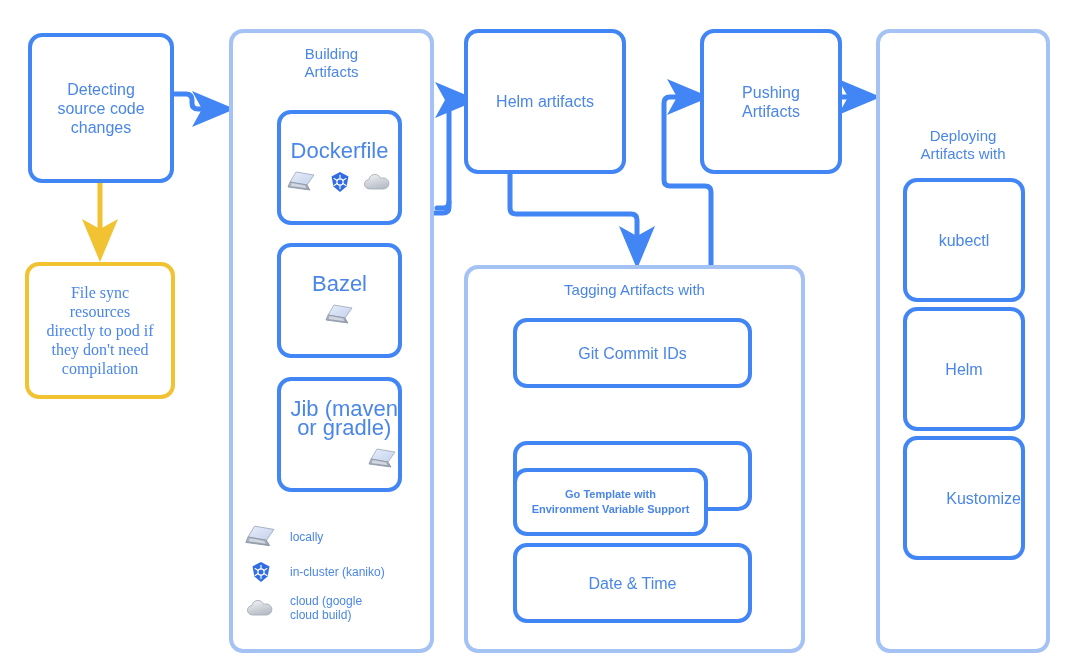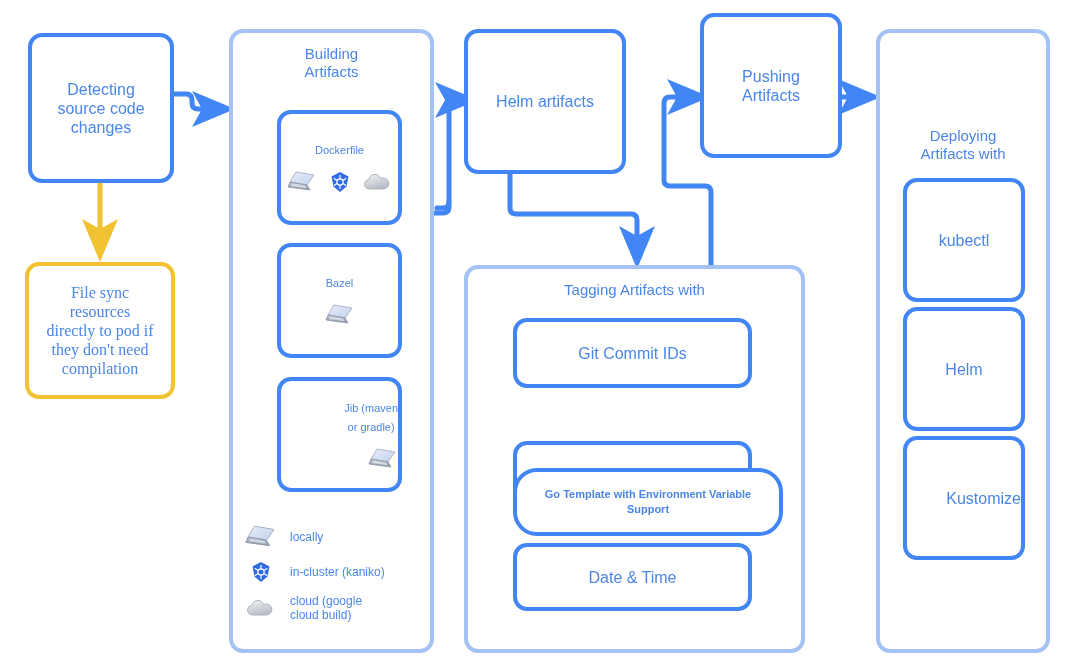--- a/index.html
+++ b/index.html
@@ -54,21 +54,21 @@
     text-align: center;
     margin-top: 12px;
     white-space: pre-line;
   }
   .node-label {
     white-space: pre-line;
     line-height: 19px;
   }
   .fs15 { font-size: 16px; }
   .fs16 { font-size: 16px; }
-  .fs17 { font-size: 11px; }
+  .fs17 { font-size: 22px; }
   .fs11 { font-size: 11px; line-height: 15px; font-weight: bold; }
 
   svg.wires {
     position: absolute;
     left: 0;
     top: 0;
     width: 1070px;
     height: 669px;
     pointer-events: none;
     overflow: visible;
@@ -270,39 +270,39 @@
       </span>
       <span class="legend-text">cloud (google
 cloud build)</span>
     </div>
   </div>
 
   <div class="node blue-box" style="left:464px; top:29px; width:162px; height:145px;">
     <div class="node-label fs16">Helm artifacts</div>
   </div>
 
-  <div class="node blue-box" style="left:700px; top:13px; width:142px; height:145px;">
+  <div class="node blue-box" style="left:700px; top:29px; width:142px; height:145px;">
     <div class="node-label fs16">Pushing
 Artifacts</div>
   </div>
 
   <div class="node container-box" style="left:464px; top:265px; width:341px; height:388px;">
     <div class="container-title">Tagging Artifacts with</div>
   </div>
 
   <div class="node blue-box" style="left:513px; top:318px; width:239px; height:70px;">
     <div class="node-label fs16">Git Commit IDs</div>
   </div>
   <div class="node blue-box" style="left:513px; top:393px; width:239px; height:70px;margin-top:48px;">
     <div class="node-label fs16">Sha256 Hash</div>
   </div>
-  <div class="node blue-box" style="left:513px; top:468px; width:270px; height:68px;border-radius:24px;">
+  <div class="node blue-box" style="left:513px; top:468px; width:195px; height:68px;">
     <div class="node-label fs11" style="padding:0 14px;">Go Template with Environment Variable Support</div>
   </div>
-  <div class="node blue-box" style="left:513px; top:543px; width:239px; height:68px;">
+  <div class="node blue-box" style="left:513px; top:543px; width:239px; height:80px;">
     <div class="node-label fs16">Date &amp; Time</div>
   </div>
 
   <div class="node container-box" style="left:876px; top:29px; width:174px; height:624px;">
     <div class="container-title" style="margin-top:94px;">Deploying
 Artifacts with</div>
   </div>
 
   <div class="node blue-box" style="left:903px; top:307px; width:122px; height:124px;">
     <div class="node-label fs16">Helm</div>

